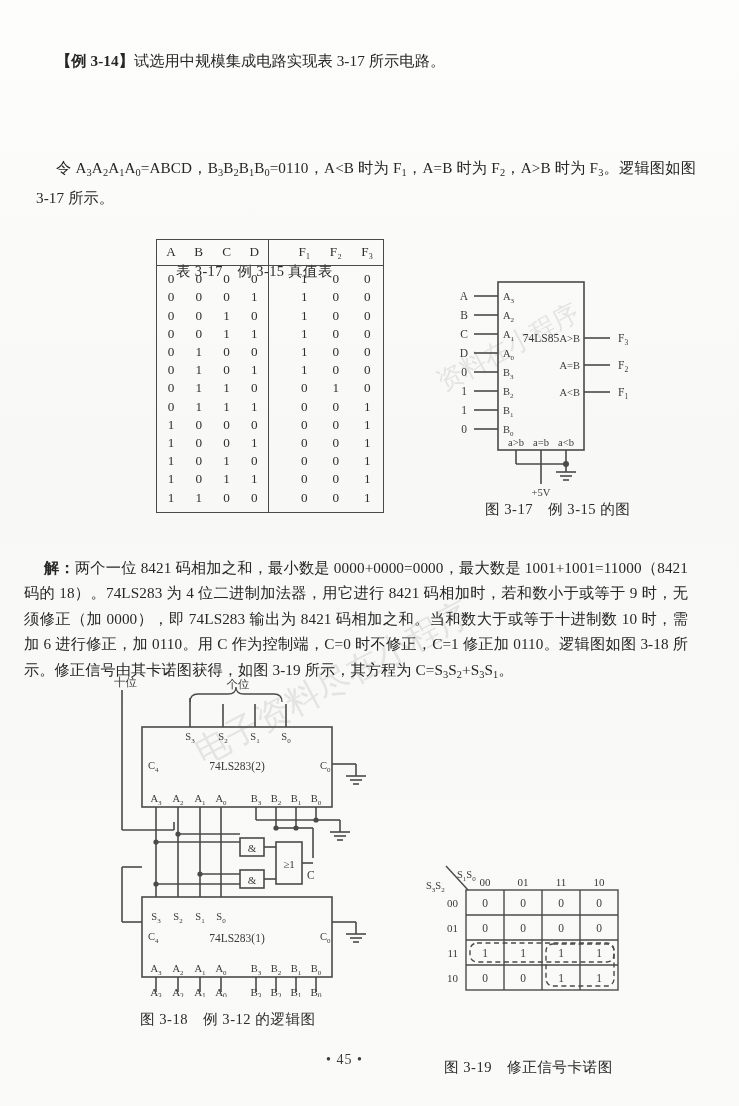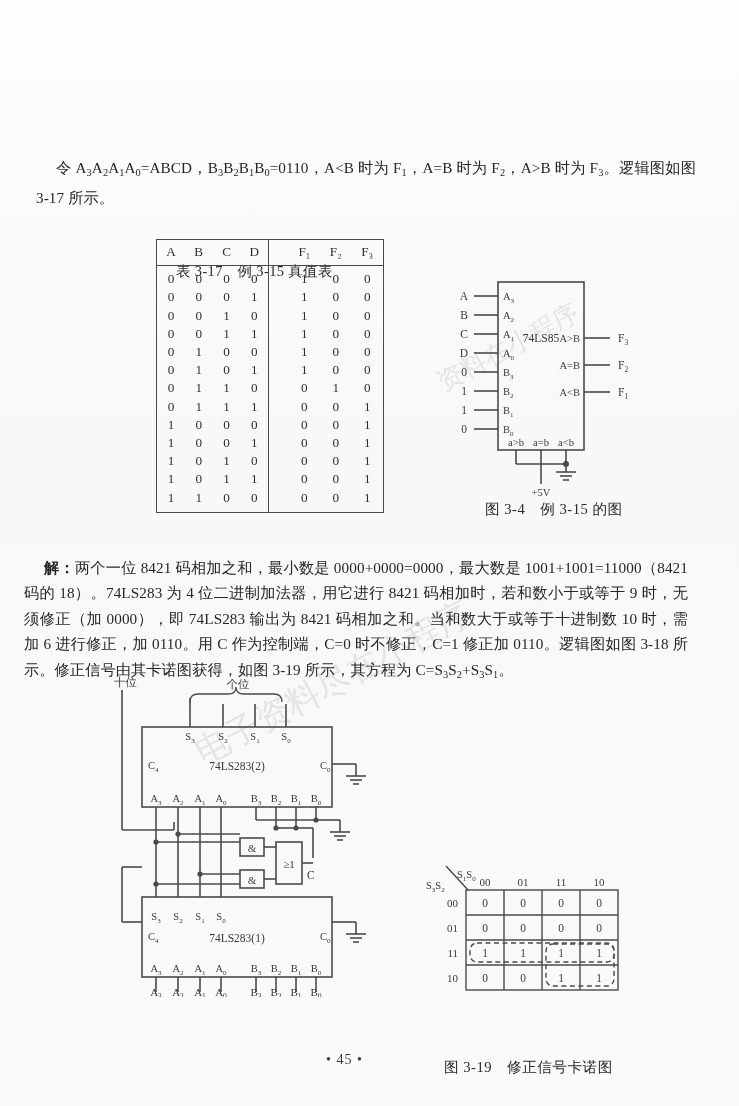--- a/index.html
+++ b/index.html
@@ -127,20 +127,23 @@
 </style>
 </head>
 <body>
 
 <div class="page">
   <div class="paper-tint"></div>
 
   <div class="watermark" style="left:180px; top:660px;">电子资料尽在小程序</div>
   <div class="watermark" style="left:430px; top:330px; font-size:26px;">资料在小程序</div>
 
+  <div class="para" id="ex314-title" style="left:56px; top:48px; width:630px;">
+    <span class="b">【例 3-14】</span><span>试选用中规模集成电路实现表 3-17 所示电路。</span>
+  </div>
 
 
   <div class="para" id="ex314-sol2" style="left:36px; top:155px; width:660px; text-indent:20px;">
     <span>令 A</span><sub>3</sub>A<sub>2</sub>A<sub>1</sub>A<sub>0</sub><span>=ABCD，B</span><sub>3</sub>B<sub>2</sub>B<sub>1</sub>B<sub>0</sub><span>=0110，A&lt;B 时为 F</span><sub>1</sub><span>，A=B 时为 F</span><sub>2</sub><span>，A&gt;B 时为 F</span><sub>3</sub><span>。逻辑图如图 3-17 所示。</span>
   </div>
 
   <div id="truth-table-caption">表 3-17　例 3-15 真值表</div>
   <table id="truth-table">
     <tbody id="truth-table-body">
         <tr class="hdr">
@@ -353,21 +356,21 @@
       <text x="178" y="70" font-size="11.5">F<tspan font-size="7.5" dy="2.5">3</tspan></text>
       <text x="178" y="97" font-size="11.5">F<tspan font-size="7.5" dy="2.5">2</tspan></text>
       <text x="178" y="124" font-size="11.5">F<tspan font-size="7.5" dy="2.5">1</tspan></text>
 
       <text x="76" y="174" font-size="10.5" text-anchor="middle">a&gt;b</text>
       <text x="101" y="174" font-size="10.5" text-anchor="middle">a=b</text>
       <text x="126" y="174" font-size="10.5" text-anchor="middle">a&lt;b</text>
       <text x="101" y="224" font-size="10.5" text-anchor="middle">+5V</text>
     </svg>
   </div>
-  <div id="fig317-caption">图 3-4　例 3-15 的图</div>
+  <div id="fig317-caption">图 3-17　例 3-15 的图</div>
 
 
   <div class="para" id="ex315-sol" style="left:24px; top:555px; width:664px; text-indent:20px;">
     <span class="b">解：</span><span>两个一位 8421 码相加之和，最小数是 0000+0000=0000，最大数是 1001+1001=11000（8421 码的 18）。74LS283 为 4 位二进制加法器，用它进行 8421 码相加时，若和数小于或等于 9 时，无须修正（加 0000），即 74LS283 输出为 8421 码相加之和。当和数大于或等于十进制数 10 时，需加 6 进行修正，加 0110。用 C 作为控制端，C=0 时不修正，C=1 修正加 0110。逻辑图如图 3-18 所示。修正信号由其卡诺图获得，如图 3-19 所示，其方程为 C=S</span><sub>3</sub><span>S</span><sub>2</sub><span>+S</span><sub>3</sub><span>S</span><sub>1</sub><span>。</span>
   </div>
 
   <div id="fig318">
     <svg width="300" height="325" viewBox="0 0 300 325">
       <g stroke="#4a4a4a" stroke-width="1.6" fill="none">
 
@@ -511,20 +514,21 @@
       <text x="48" y="324" font-size="11" text-anchor="middle">A<tspan font-size="7.5" dy="2.5">3</tspan></text>
       <text x="70" y="324" font-size="11" text-anchor="middle">A<tspan font-size="7.5" dy="2.5">2</tspan></text>
       <text x="92" y="324" font-size="11" text-anchor="middle">A<tspan font-size="7.5" dy="2.5">1</tspan></text>
       <text x="113" y="324" font-size="11" text-anchor="middle">A<tspan font-size="7.5" dy="2.5">0</tspan></text>
       <text x="148" y="324" font-size="11" text-anchor="middle">B<tspan font-size="7.5" dy="2.5">3</tspan></text>
       <text x="168" y="324" font-size="11" text-anchor="middle">B<tspan font-size="7.5" dy="2.5">2</tspan></text>
       <text x="188" y="324" font-size="11" text-anchor="middle">B<tspan font-size="7.5" dy="2.5">1</tspan></text>
       <text x="208" y="324" font-size="11" text-anchor="middle">B<tspan font-size="7.5" dy="2.5">0</tspan></text>
     </svg>
   </div>
+  <div id="fig318-caption">图 3-18　例 3-12 的逻辑图</div>
 
   <div id="fig319">
     <svg width="220" height="140" viewBox="0 0 220 140">
       <g stroke="#4a4a4a" stroke-width="1.4" fill="none">
 
         <rect x="42" y="28" width="152" height="100"></rect>
         <line x1="80" y1="28" x2="80" y2="128"></line>
         <line x1="118" y1="28" x2="118" y2="128"></line>
         <line x1="156" y1="28" x2="156" y2="128"></line>
         <line x1="42" y1="53" x2="194" y2="53"></line>

